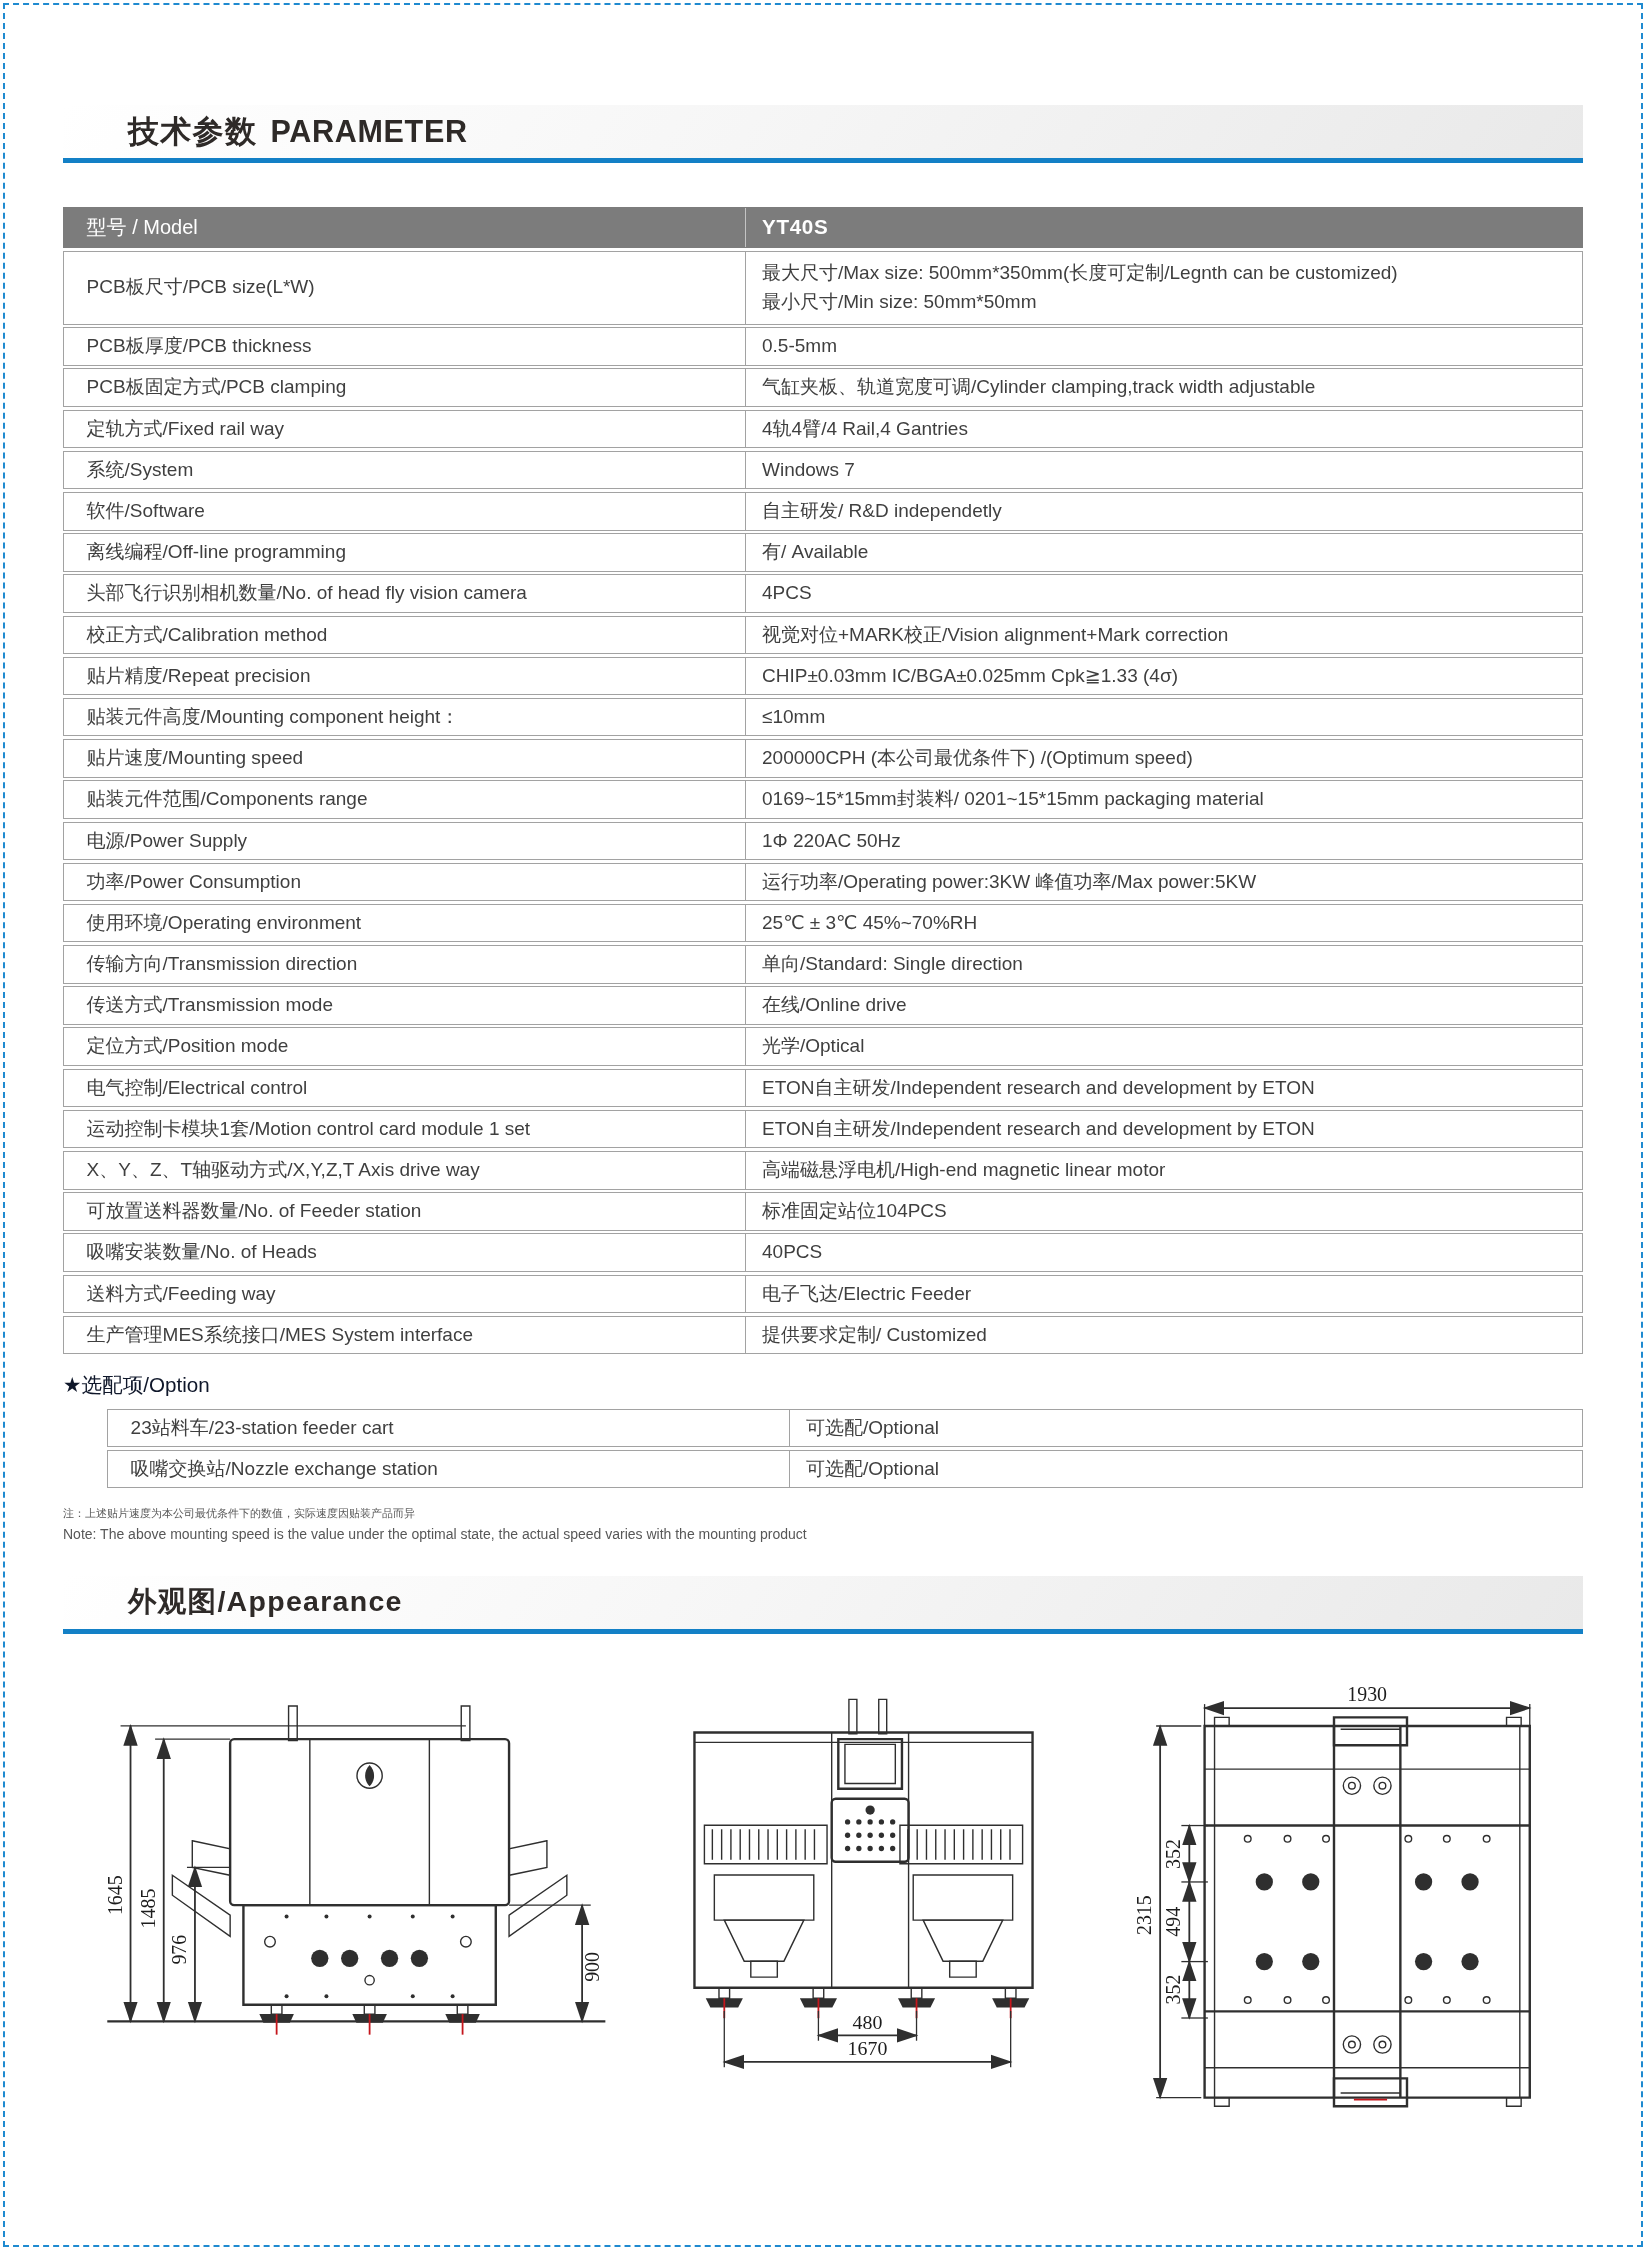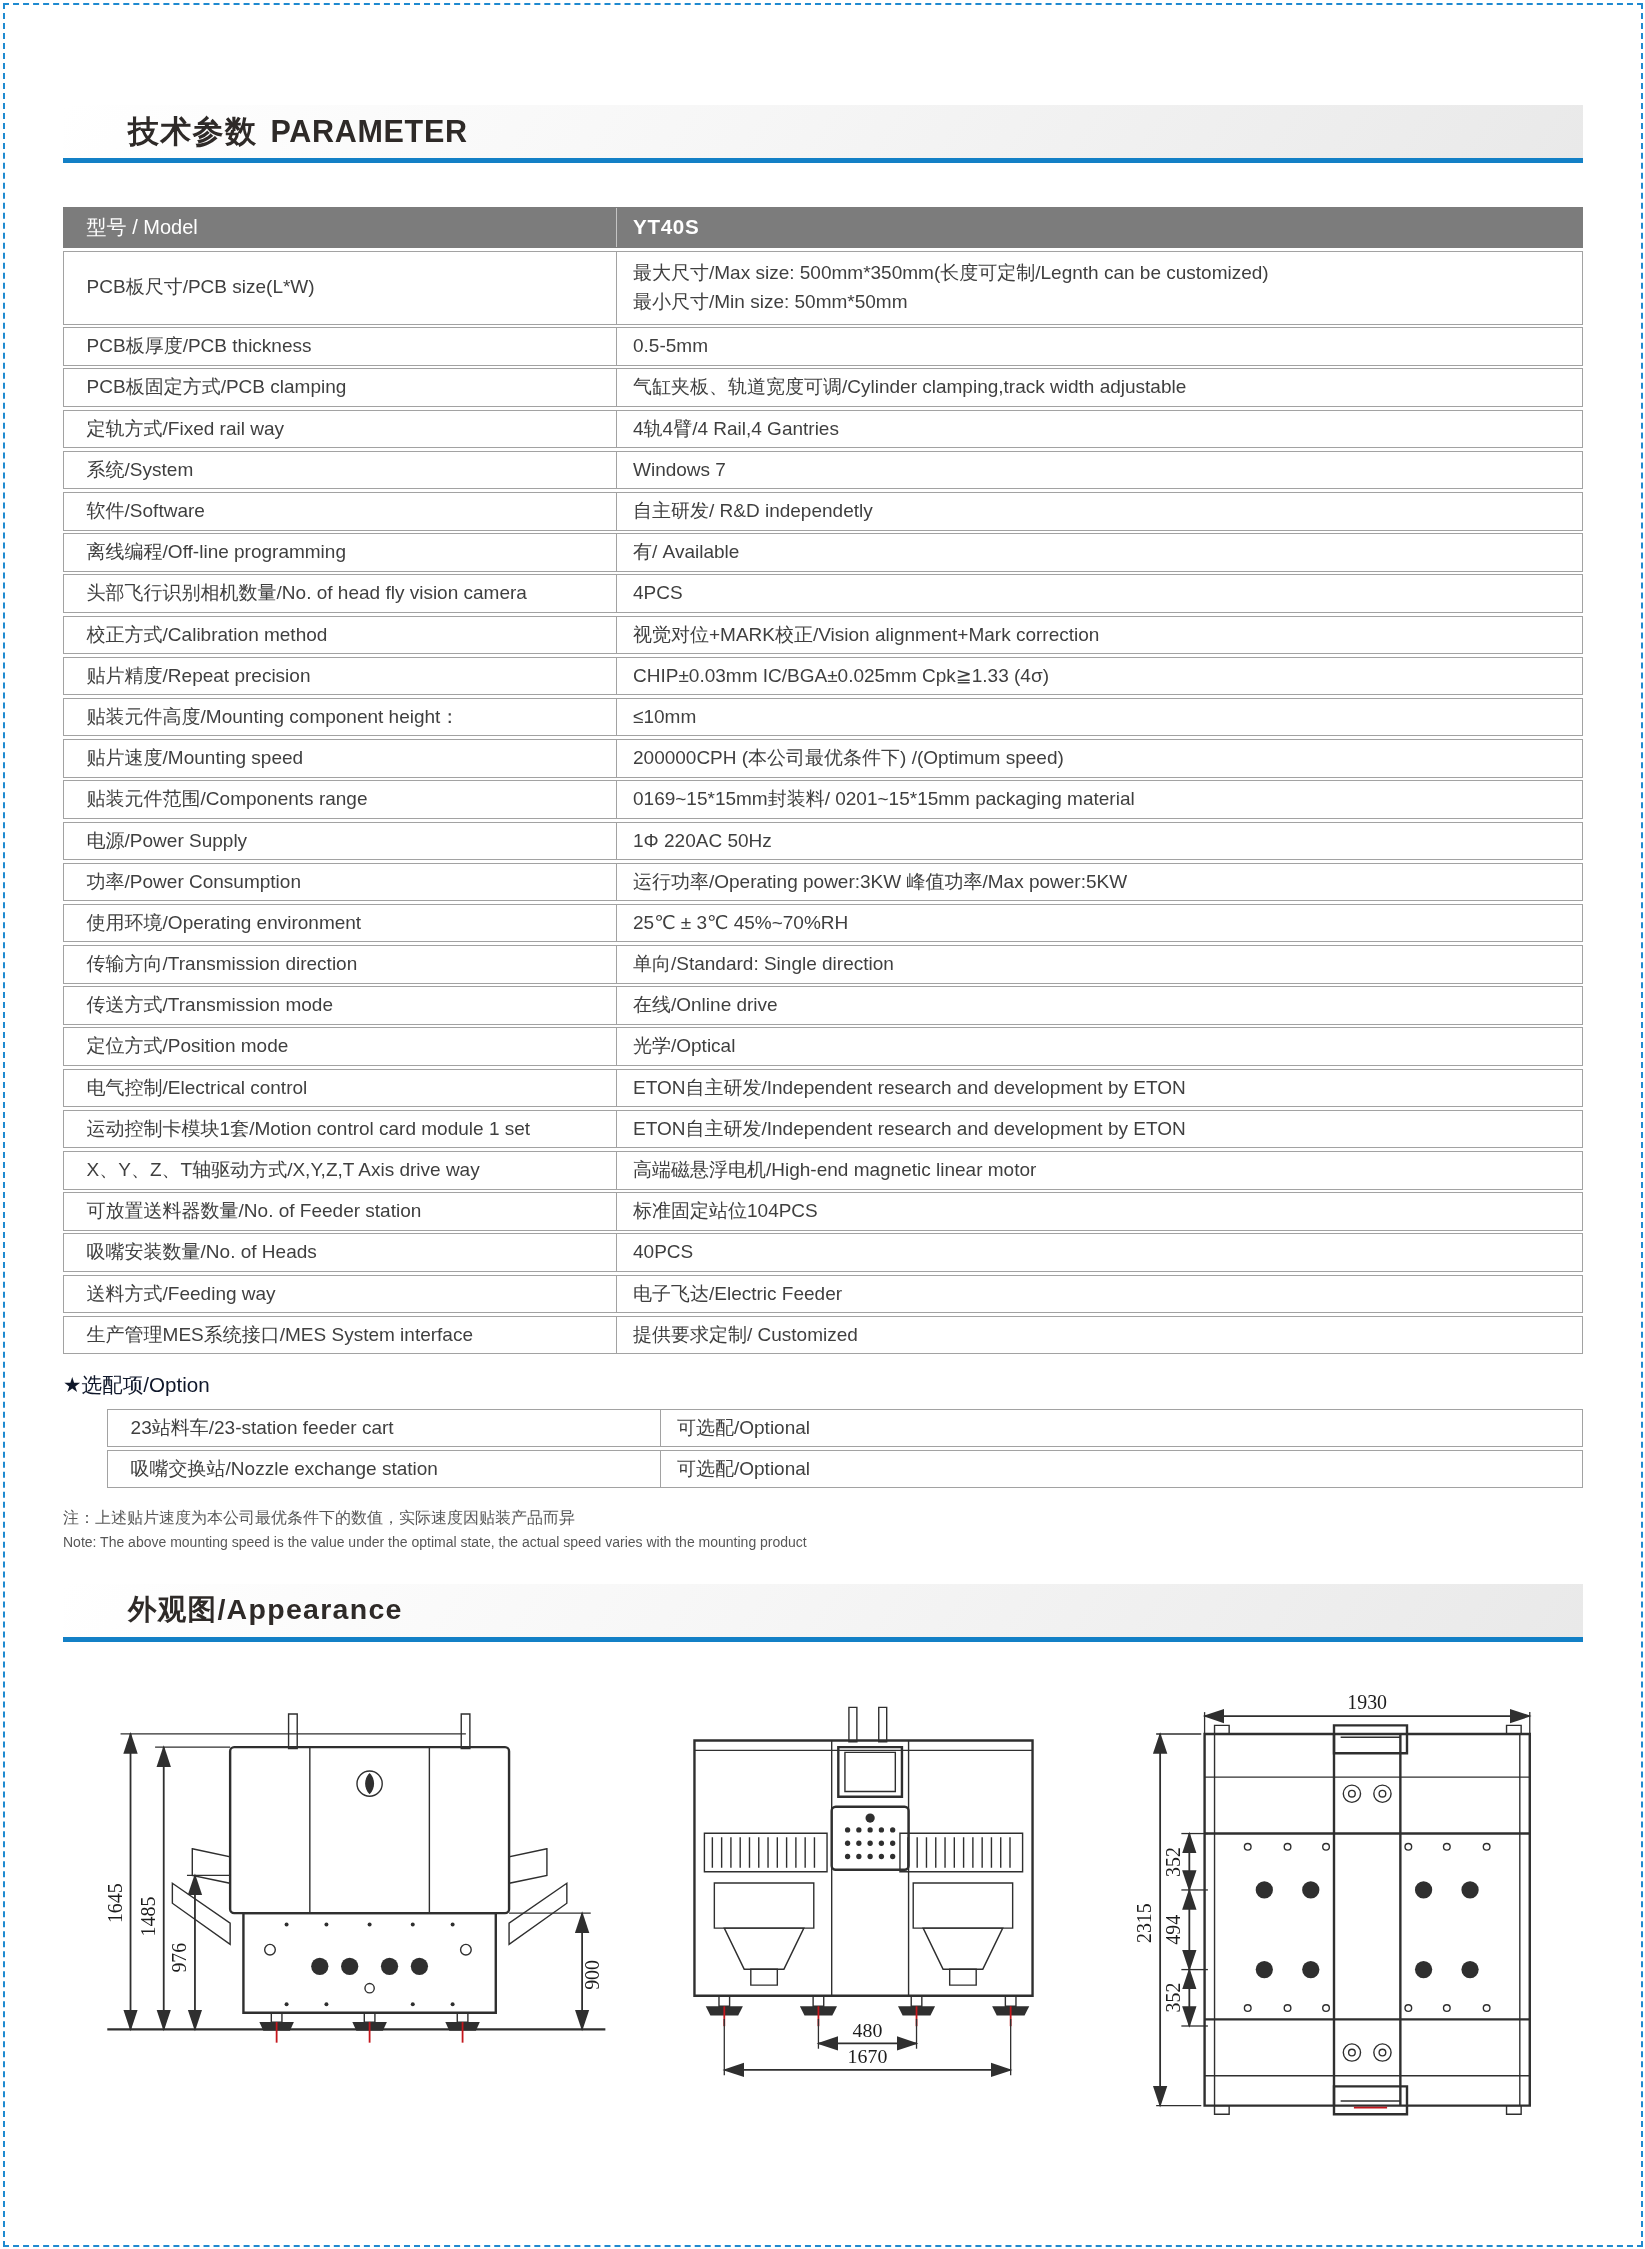--- a/index.html
+++ b/index.html
@@ -25,34 +25,34 @@
 
   
   .spec-table{margin-top:44px;}
   .trow{
     display:flex;border:1.3px solid #a2a2a2;background:#fff;min-height:37px;
     box-sizing:border-box;
   }
   .trow + .trow{margin-top:2.7px;}
   .trow.tall{min-height:74px;}
   .cl,.cr{display:flex;flex-direction:column;justify-content:center;align-items:flex-start;box-sizing:border-box;}
-  .cl{width:553px;padding:4px 13.3px 4px 22.6px;border-right:1.3px solid #a2a2a2;}
+  .cl{width:682px;padding:4px 13.3px 4px 22.6px;border-right:1.3px solid #a2a2a2;}
   .cr{flex:1;padding:4px 13.3px 4px 16px;}
   .cl,.cr{font-size:19px;color:#3f3f3f;line-height:1.5;}
   .thead{border-color:#7c7c7c;}
   .thead .cl{background:#7c7c7c;color:#ffffff;border-right:1.3px solid rgba(255,255,255,.55);}
   .thead .cr{background:#7c7c7c;color:#ffffff;font-weight:700;letter-spacing:0.7px;}
   .thead .cl{font-size:20px;}
   .thead .cr{font-size:20.6px;}
 
   .option-marker{margin-top:17px;font-size:20.6px;color:#0f172a;}
   .option-table{margin-top:9.3px;padding-left:44px;}
 
   .notes{margin-top:17px;color:#575757;}
-  .notes .n-zh{font-size:16px;line-height:1.6;}
+  .notes .n-zh{font-size:11px;line-height:1.6;}
   .notes .n-en{font-size:14px;line-height:1.6;}
 
   
   .drawings{margin-top:42px;display:flex;justify-content:center;align-items:flex-start;gap:46px;}
   svg{display:block;}
   svg *{vector-effect:non-scaling-stroke;}
   .ln{fill:none;stroke:#2f2f2f;stroke-width:2.4;}
   .th{fill:none;stroke:#2f2f2f;stroke-width:1.4;}
   .fl{fill:#2f2f2f;stroke:none;}
   .dm{fill:none;stroke:#2f2f2f;stroke-width:1.8;}

